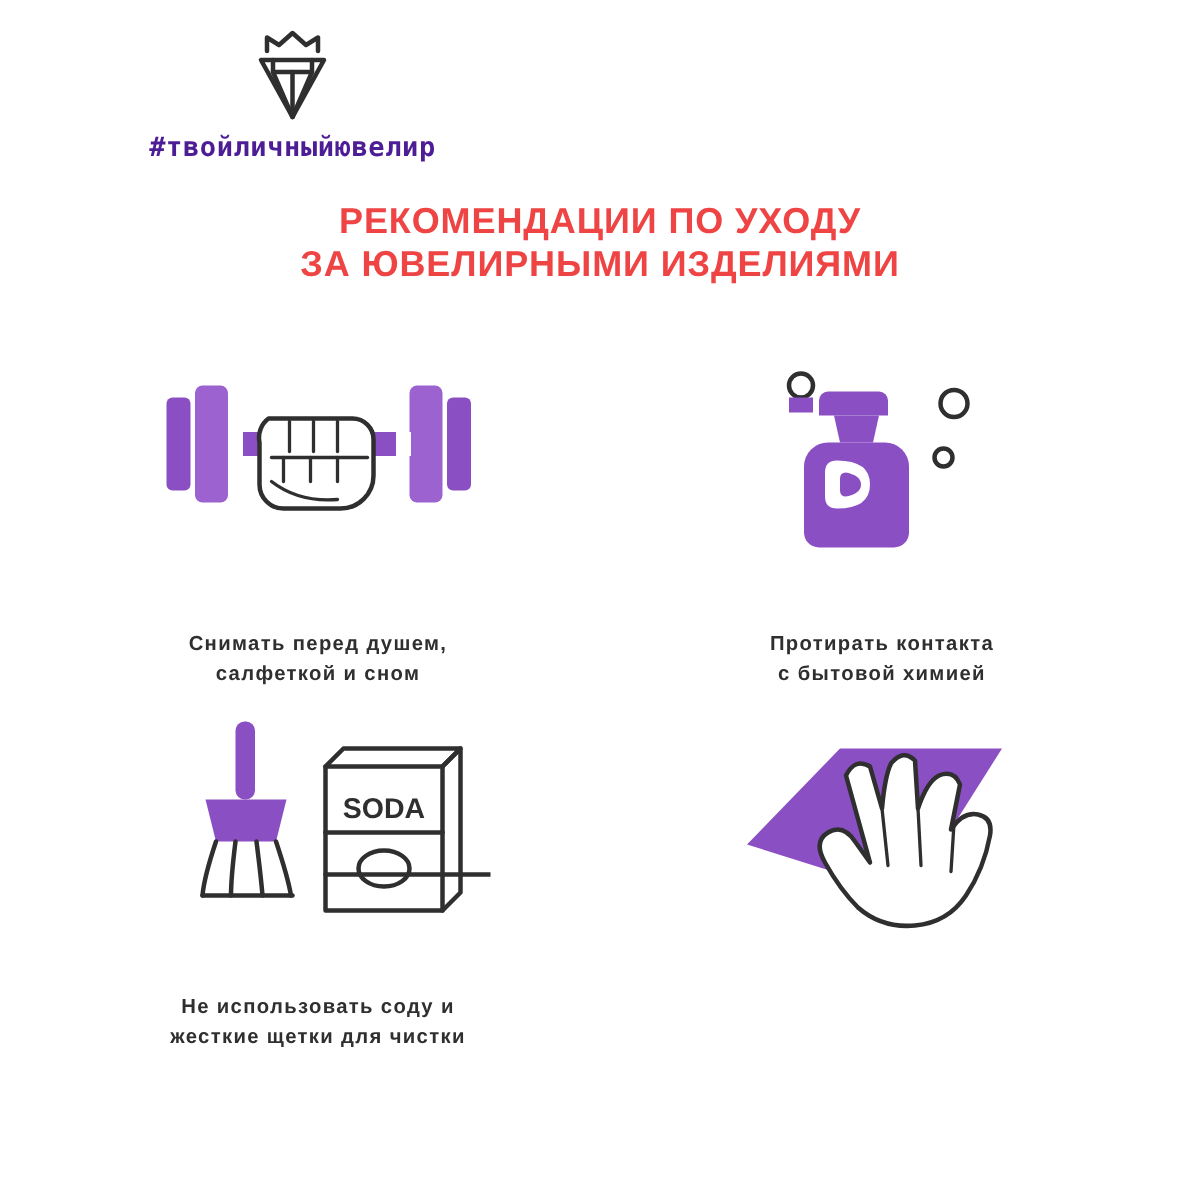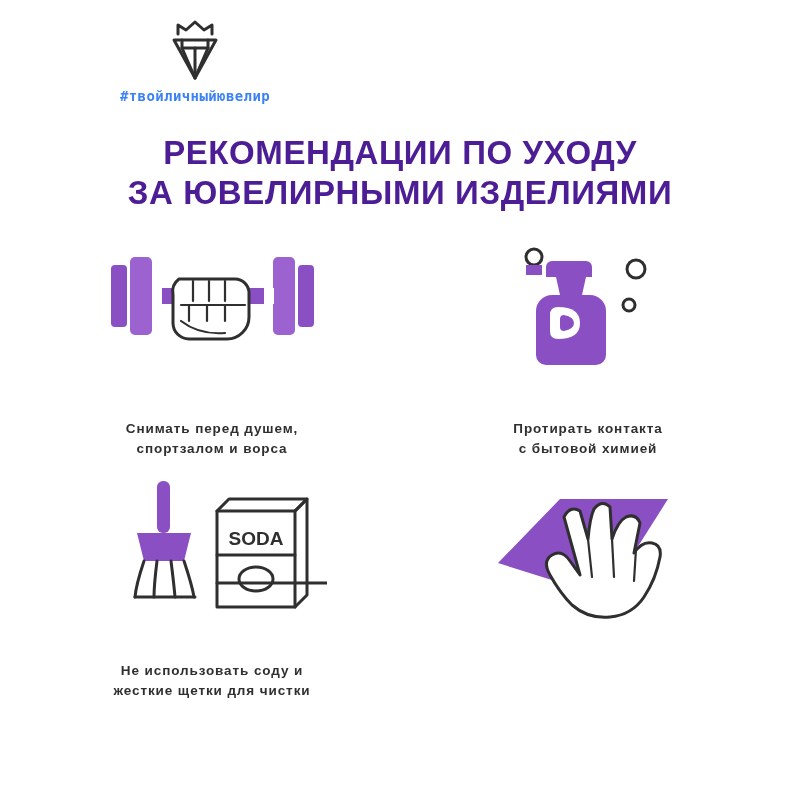--- a/index.html
+++ b/index.html
@@ -32,37 +32,37 @@
     align-items: center;
   }
   .brand-logo {
     width: 86px;
     height: 64px;
     display: block;
   }
   .brand-handle {
     margin-top: 6px;
     font-family: "DejaVu Sans Mono", monospace;
-    font-size: 14px;
+    font-size: 18px;
     font-weight: bold;
     letter-spacing: 0.4px;
-    color: #3b82f6;
+    color: #4c1d95;
     white-space: nowrap;
   }
 
   
   .heading {
     position: absolute;
     left: 40px;
     top: 133px;
     width: 720px;
     text-align: center;
-    color: #4c1d95;
+    color: #ef4444;
     font-weight: bold;
-    font-size: 33px;
+    font-size: 24px;
     line-height: 1.22;
     letter-spacing: 0.6px;
   }
   .heading .line {
     display: block;
     white-space: nowrap;
   }
 
   
   .grid {
@@ -181,21 +181,21 @@
           <path class="thin" d="M84 70 h64"></path>
           <path class="thin" d="M92 70 v16"></path>
           <path class="thin" d="M110 70 v16"></path>
           <path class="thin" d="M128 70 v16"></path>
 
           <path class="thin" d="M84 86 q18 14 44 12"></path>
         </svg>
       </div>
       <div class="caption">
         <span class="cline">Снимать перед душем,</span>
-        <span class="cline">спортзалом и ворса</span>
+        <span class="cline">салфеткой и сном</span>
       </div>
     </div>
 
     <div class="cell">
       <div class="art">
         <svg width="180" height="150" viewBox="0 0 180 150" aria-hidden="true">
 
           <circle class="ln" cx="36" cy="22" r="8"></circle>
           <circle class="ln" cx="138" cy="34" r="9"></circle>
           <circle class="ln" cx="131" cy="70" r="6"></circle>

